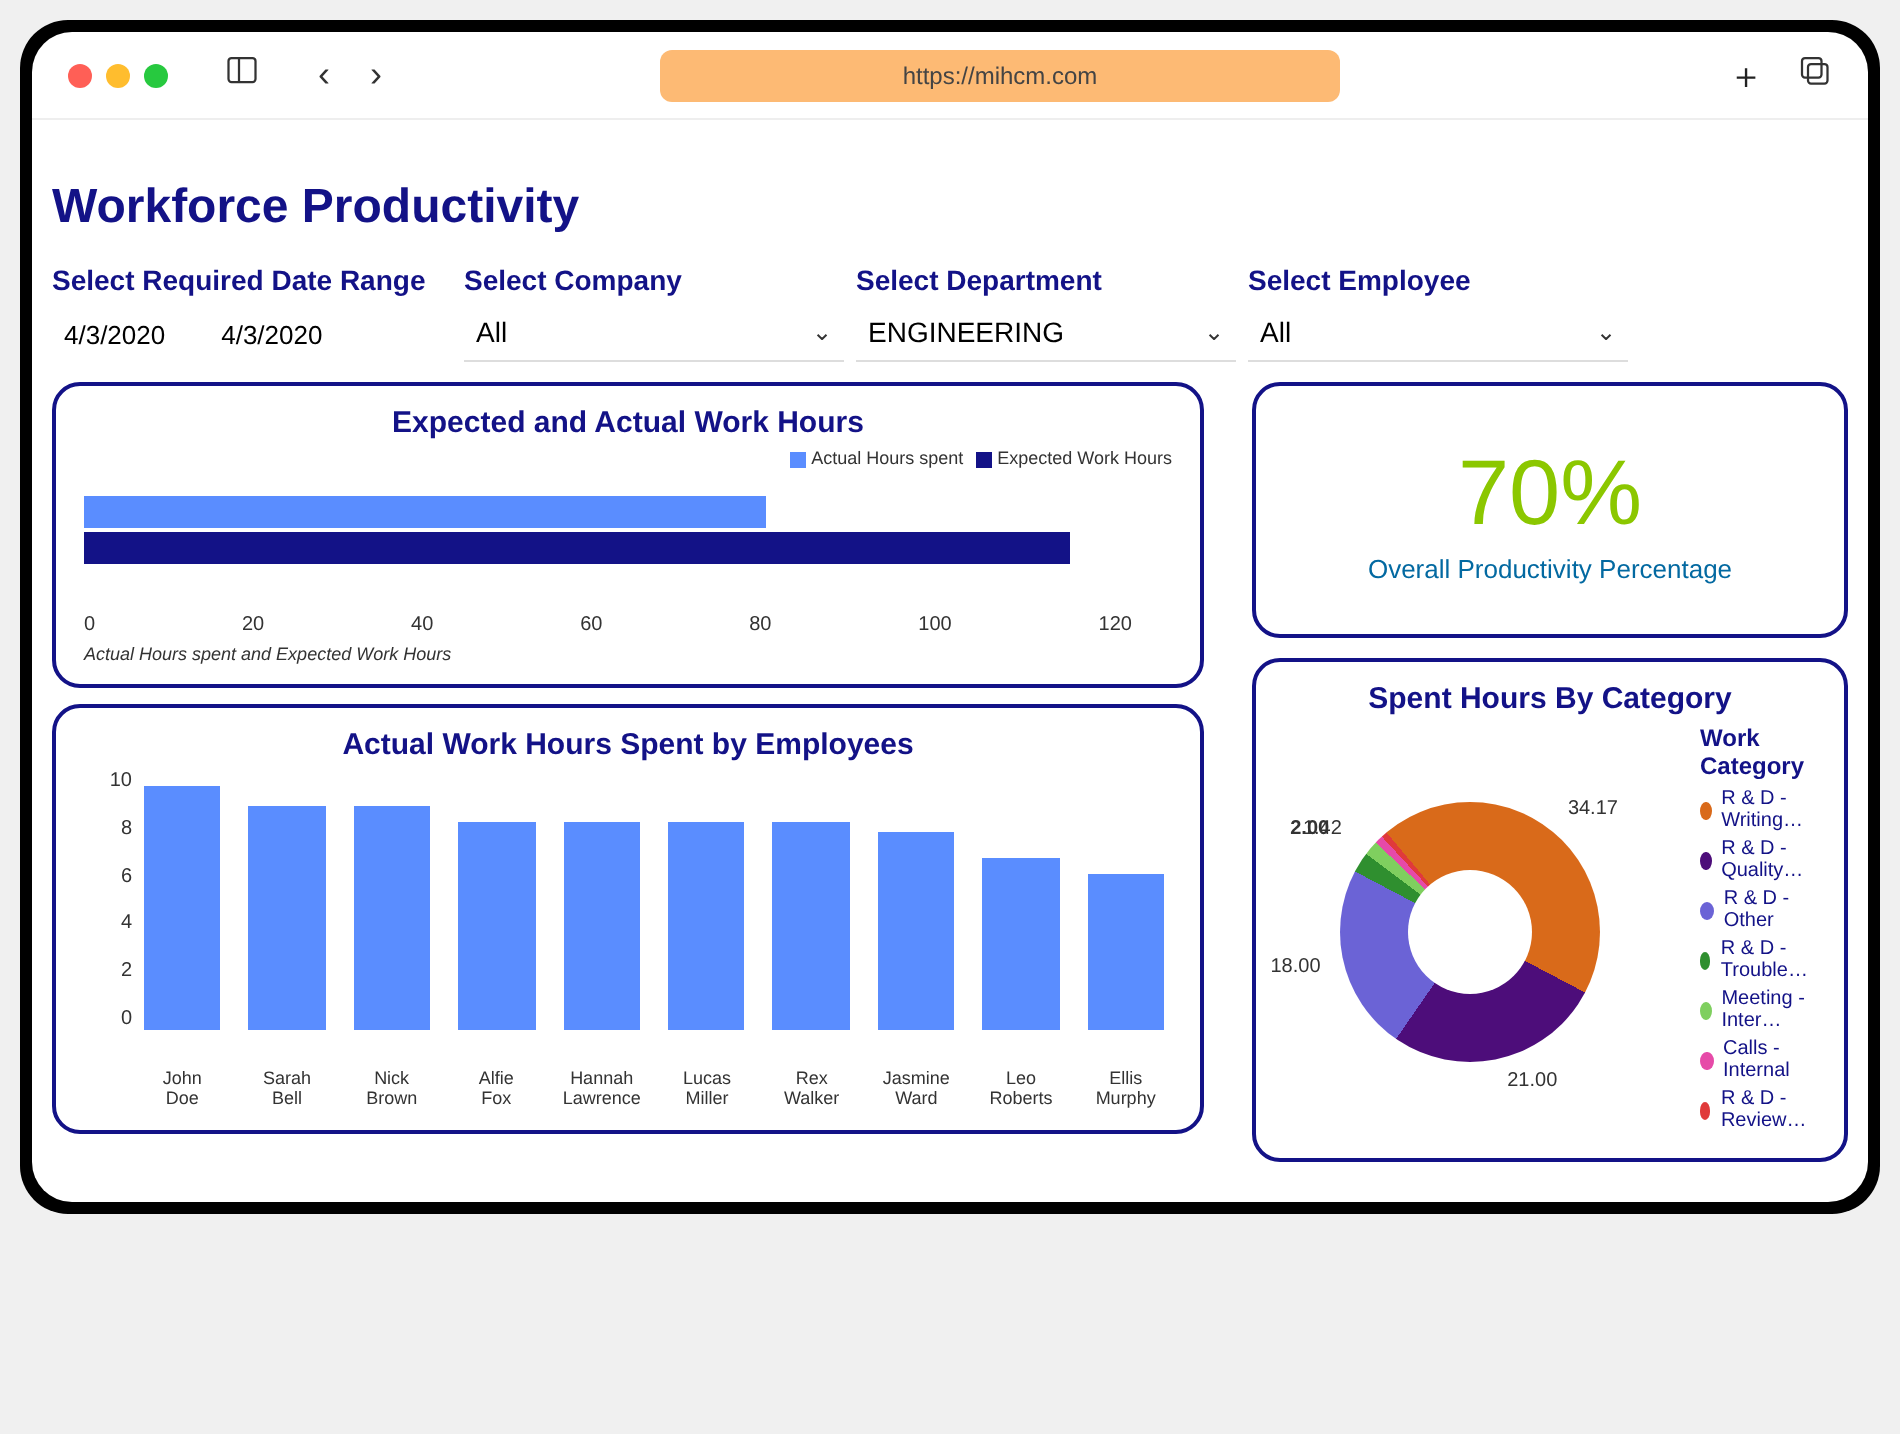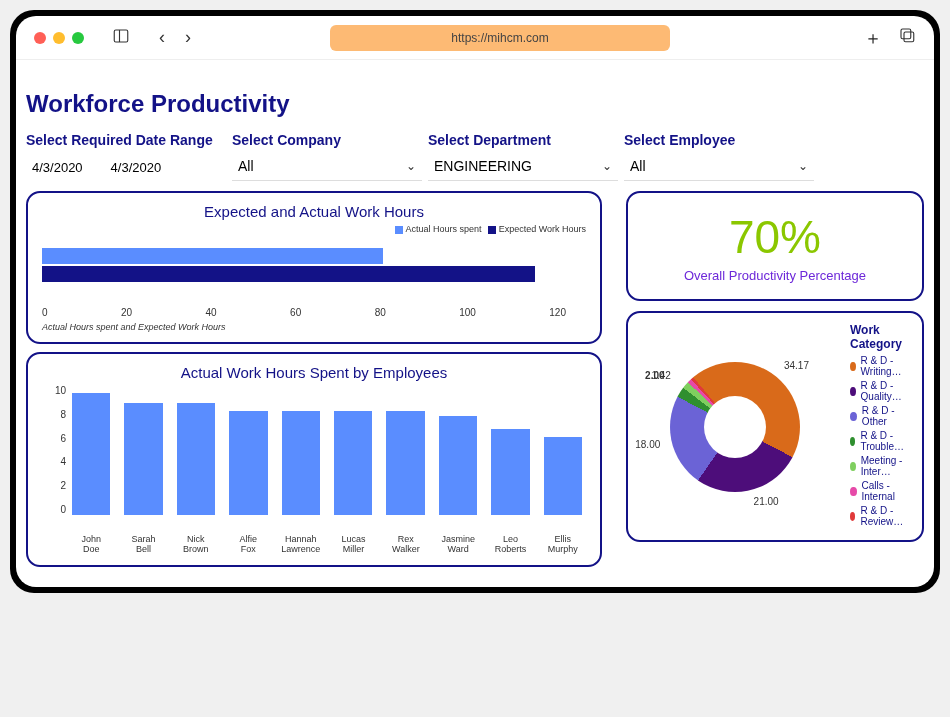--- a/index.html
+++ b/index.html
@@ -23,39 +23,39 @@
 .filter { display: flex; flex-direction: column; }
 .filter-label { color: #131287; font-weight: 700; font-size: 14px; margin-bottom: 6px; }
 .filter-daterange { width: 200px; }
 .filter-daterange .dates { display: flex; gap: 28px; font-size: 13px; padding: 6px 6px; }
 .select-box { display: flex; align-items: center; justify-content: space-between; border-bottom: 1px solid #ddd; padding: 4px 6px 6px 6px; font-size: 14px; width: 190px; }
 .select-box .chev { font-size: 12px; color: #333; }
 .grid { display: flex; gap: 24px; }
 .col-left { flex: 0 0 576px; display: flex; flex-direction: column; gap: 8px; }
 .col-right { flex: 1; display: flex; flex-direction: column; gap: 10px; }
 .card { border: 2px solid #131287; border-radius: 14px; padding: 10px 14px; }
-.card-title { color: #131287; font-weight: 400; text-align: center; font-size: 15px; margin-bottom: 4px; }
+.card-title { color: #131287; font-weight: 700; text-align: center; font-size: 15px; margin-bottom: 4px; }
 .legend-small { text-align: right; font-size: 9px; color: #333; margin-bottom: 8px; }
 .legend-small .sw { display:inline-block; width:8px; height:8px; vertical-align: middle; margin: 0 3px 0 6px; }
 .hbar-chart { position: relative; height: 90px; }
 .hbar-chart .bars { position: absolute; top: 0; left: 0; right: 20px; height: 50px; }
 .hbar { position: absolute; height: 16px; left: 0; }
 .hbar.actual { top: 6px; background: #5a8dff; }
 .hbar.expected { top: 24px; background: #131287; }
 .x-axis { position: absolute; bottom: 14px; left: 0; right: 20px; display: flex; justify-content: space-between; font-size: 10px; color: #333; }
 .x-label { position: absolute; bottom: 0; width: 100%; font-size: 9px; color: #333; font-style: italic; }
 .bar-chart { position: relative; height: 170px; }
 .y-axis { position: absolute; left: 0; top: 0; bottom: 40px; width: 24px; display: flex; flex-direction: column; justify-content: space-between; align-items: flex-end; font-size: 10px; color: #333; }
 .plot { position: absolute; left: 30px; right: 4px; top: 0; bottom: 40px; display: flex; align-items: flex-end; gap: 14px; }
 .vbar { flex: 1; background: #5a8dff; }
 .x-cats { position: absolute; left: 30px; right: 4px; bottom: 0; display: flex; gap: 14px; }
 .x-cat { flex: 1; font-size: 9px; color: #333; text-align: center; line-height: 1.1; }
-.kpi-card { height: 110px; display: flex; flex-direction: column; align-items: center; justify-content: center; }
+.kpi-card { height: 128px; display: flex; flex-direction: column; align-items: center; justify-content: center; }
 .kpi-value { color: #8bc700; font-size: 46px; font-weight: 400; }
-.kpi-label { color: #6d28d9; font-size: 13px; margin-top: 4px; }
+.kpi-label { color: #0369a1; font-size: 13px; margin-top: 4px; }
 .donut-wrap { display: flex; gap: 8px; align-items: center; }
 .donut-side { position: relative; width: 180px; height: 180px; }
 .donut { width: 130px; height: 130px; border-radius: 50%; position: absolute; left: 28px; top: 25px; }
 .donut-hole { position:absolute; width:62px; height:62px; background:#fff; border-radius:50%; left:62px; top:59px;}
 .dlabel { position:absolute; font-size:10px; color:#333; }
 .legend { flex: 1; margin-left: 20px; }
 .legend-title { color: #131287; font-weight: 700; font-size: 12px; margin-bottom: 4px; }
 .legend-item { display: flex; align-items: center; gap: 5px; font-size: 10px; color: #131287; margin-bottom: 3px; }
 .legend-item .sw { width: 9px; height: 9px; border-radius: 50%; }
 svg.icon { width:18px; height:18px; stroke:#333; fill:none; stroke-width:1.5;}
@@ -192,20 +192,21 @@
       </div>
     </div>
 
     <div class="col-right">
       <div class="card kpi-card">
         <div class="kpi-value">70%</div>
         <div class="kpi-label">Overall Productivity Percentage</div>
       </div>
 
       <div class="card">
+        <div class="card-title">Spent Hours By Category</div>
         <div class="donut-wrap">
           <div class="donut-side">
             <div class="donut" id="donut" style="background: conic-gradient(from -40deg, rgb(217, 106, 26) 0deg, rgb(217, 106, 26) 157.728deg, rgb(77, 13, 122) 157.728deg, rgb(77, 13, 122) 254.663deg, rgb(107, 99, 214) 254.663deg, rgb(107, 99, 214) 337.751deg, rgb(47, 143, 47) 337.751deg, rgb(47, 143, 47) 346.983deg, rgb(127, 207, 95) 346.983deg, rgb(127, 207, 95) 353.538deg, rgb(230, 74, 168) 353.538deg, rgb(230, 74, 168) 357.23deg, rgb(224, 58, 58) 357.23deg, rgb(224, 58, 58) 360deg);"></div>
             <div class="donut-hole"></div>
             <div id="donut-labels">
                     <div class="dlabel" style="left: 141.943px; top: 23.2662px;">34.17</div>
                     <div class="dlabel" style="left: 111.611px; top: 159.747px;">21.00</div>
                     <div class="dlabel" style="left: -6.75081px; top: 102.596px;">18.00</div>
                     <div class="dlabel" style="left: 3.11834px; top: 33px; font-weight: bold;">2.00</div>
                     <div class="dlabel" style="left: 9.47692px; top: 33.5916px;">1.42</div>

